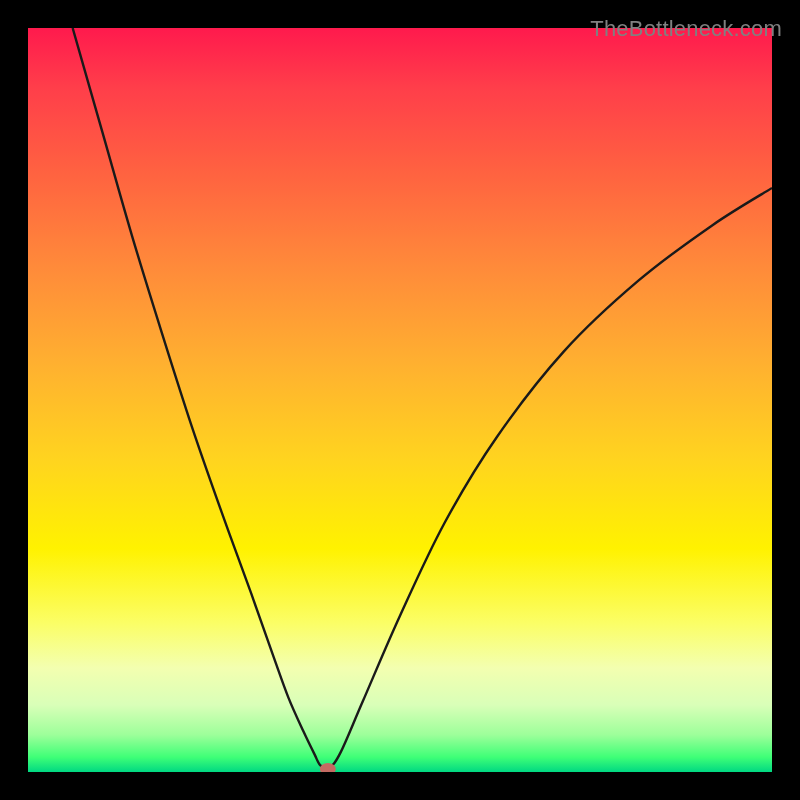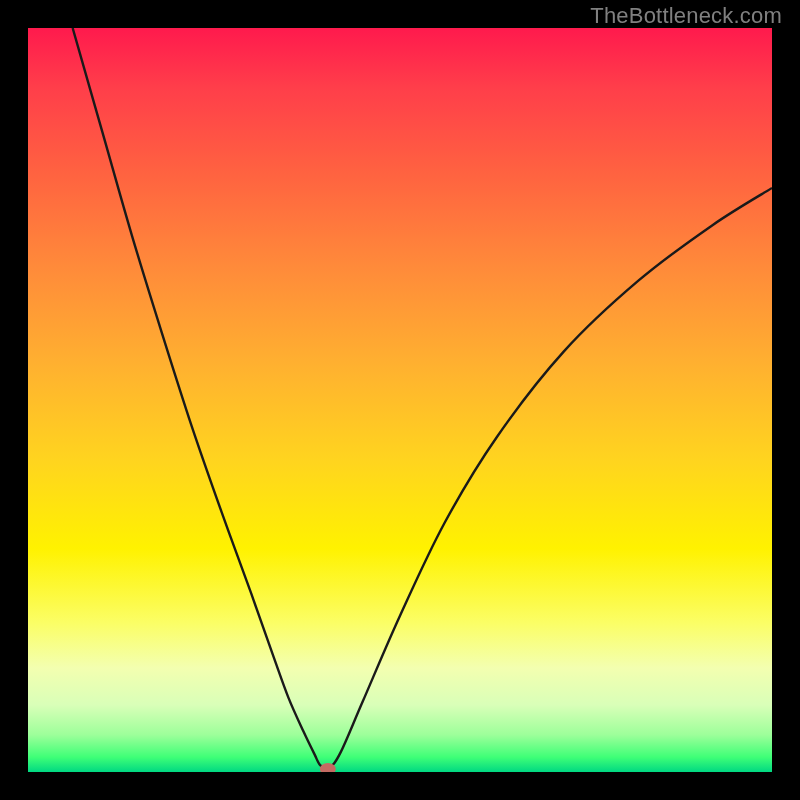--- a/index.html
+++ b/index.html
@@ -12,21 +12,21 @@
     overflow: hidden;
   }
   .outer {
     position: relative;
     width: 800px;
     height: 800px;
     background: #000;
   }
   .watermark {
     position: absolute;
-    top: 3px;
+    top: 16px;
     right: 18px;
     color: #808080;
     font-size: 22px;
     font-weight: 500;
     letter-spacing: 0.2px;
     z-index: 20;
   }
   .plot-area {
     position: absolute;
     left: 28px;

